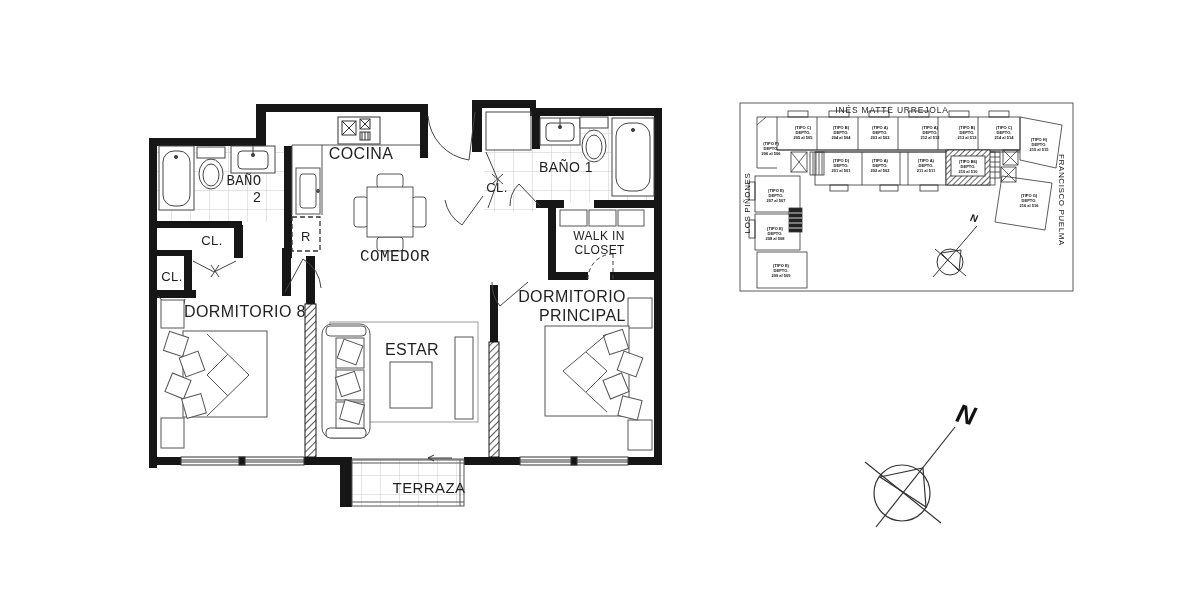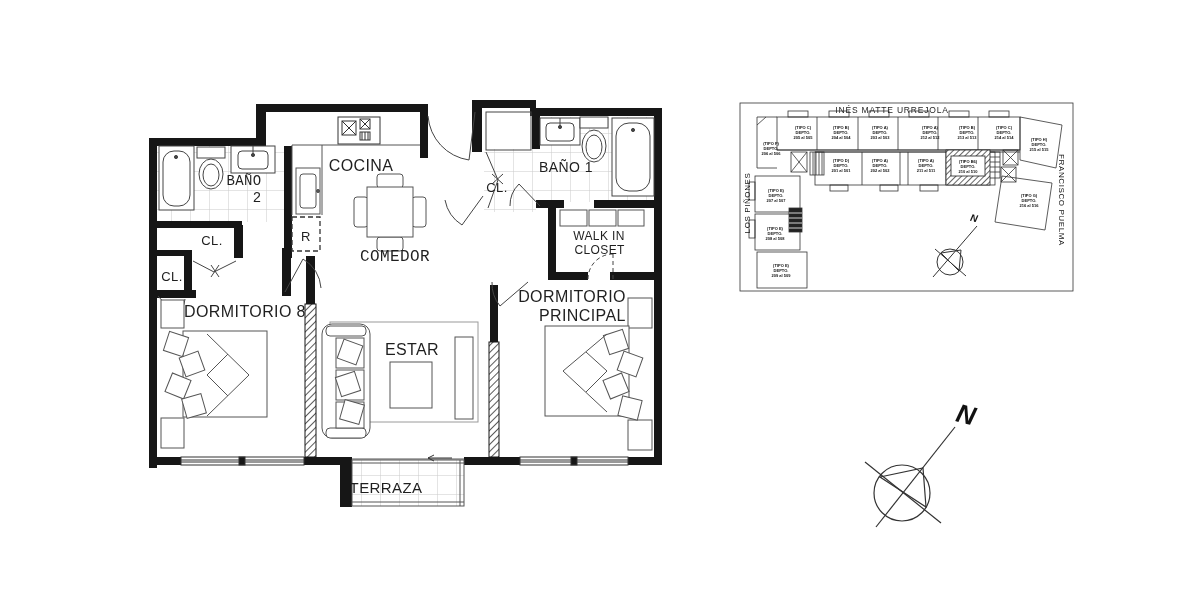--- a/index.html
+++ b/index.html
@@ -289,42 +289,42 @@
   </g>
 
   <g stroke="#333" stroke-width="1.2" fill="none">
     <circle cx="902" cy="493" r="28"></circle>
     <path d="M865,462 L941,523"></path>
     <path d="M876,527 L955,427"></path>
     <path d="M880,477 L923,468 L926,507 Z"></path>
   </g>
 </svg>
 
-<div class="lbl" style="left:361px;top:166px;font-size:16px;">COCINA</div>
+<div class="lbl" style="left:361px;top:154px;font-size:16px;">COCINA</div>
 <div class="lbl" style="left:244px;top:190px;font-size:14px;font-family:Liberation Mono, monospace;">
   <div>BAÑO</div>
   <div>2</div>
 </div>
 <div class="lbl" style="left:395px;top:257px;font-size:16px;font-family:Liberation Mono, monospace;">COMEDOR</div>
 <div class="lbl" style="left:566px;top:167px;font-size:14px;">BAÑO 1</div>
 <div class="lbl" style="left:497px;top:188px;font-size:13px;">CL.</div>
 <div class="lbl" style="left:212px;top:241px;font-size:13px;">CL.</div>
 <div class="lbl" style="left:172px;top:277px;font-size:13px;">CL.</div>
 <div class="lbl" style="left:306px;top:237px;font-size:13px;">R</div>
 <div class="lbl" style="left:599px;top:243px;font-size:12px;">
   <div>WALK IN</div>
   <div>CLOSET</div>
 </div>
 <div class="lbl" style="left:245px;top:312px;font-size:16px;">DORMITORIO 8</div>
 <div class="lbl" style="left:412px;top:350px;font-size:16px;">ESTAR</div>
 <div class="lbl" style="left:572px;top:307px;font-size:16px;">
   <div>DORMITORIO</div>
   <div>PRINCIPAL</div>
 </div>
-<div class="lbl" style="left:386px;top:488px;font-size:15px;">TERRAZA</div>
+<div class="lbl" style="left:429px;top:488px;font-size:15px;">TERRAZA</div>
 
 <div class="lbl" style="left:892px;top:110px;font-size:8.5px;letter-spacing:.8px;">INÉS MATTE URREJOLA</div>
 <div class="street left" style="left:747px;top:203px;">LOS PIÑONES</div>
 <div class="street right" style="left:1061px;top:200px;">FRANCISCO PUELMA</div>
 
 <div class="ulbl" style="left:803px;top:132px;">
   <div>(TIPO C)</div>
   <div>DEPTO.</div>
   <div>205 al 505</div>
 </div>

